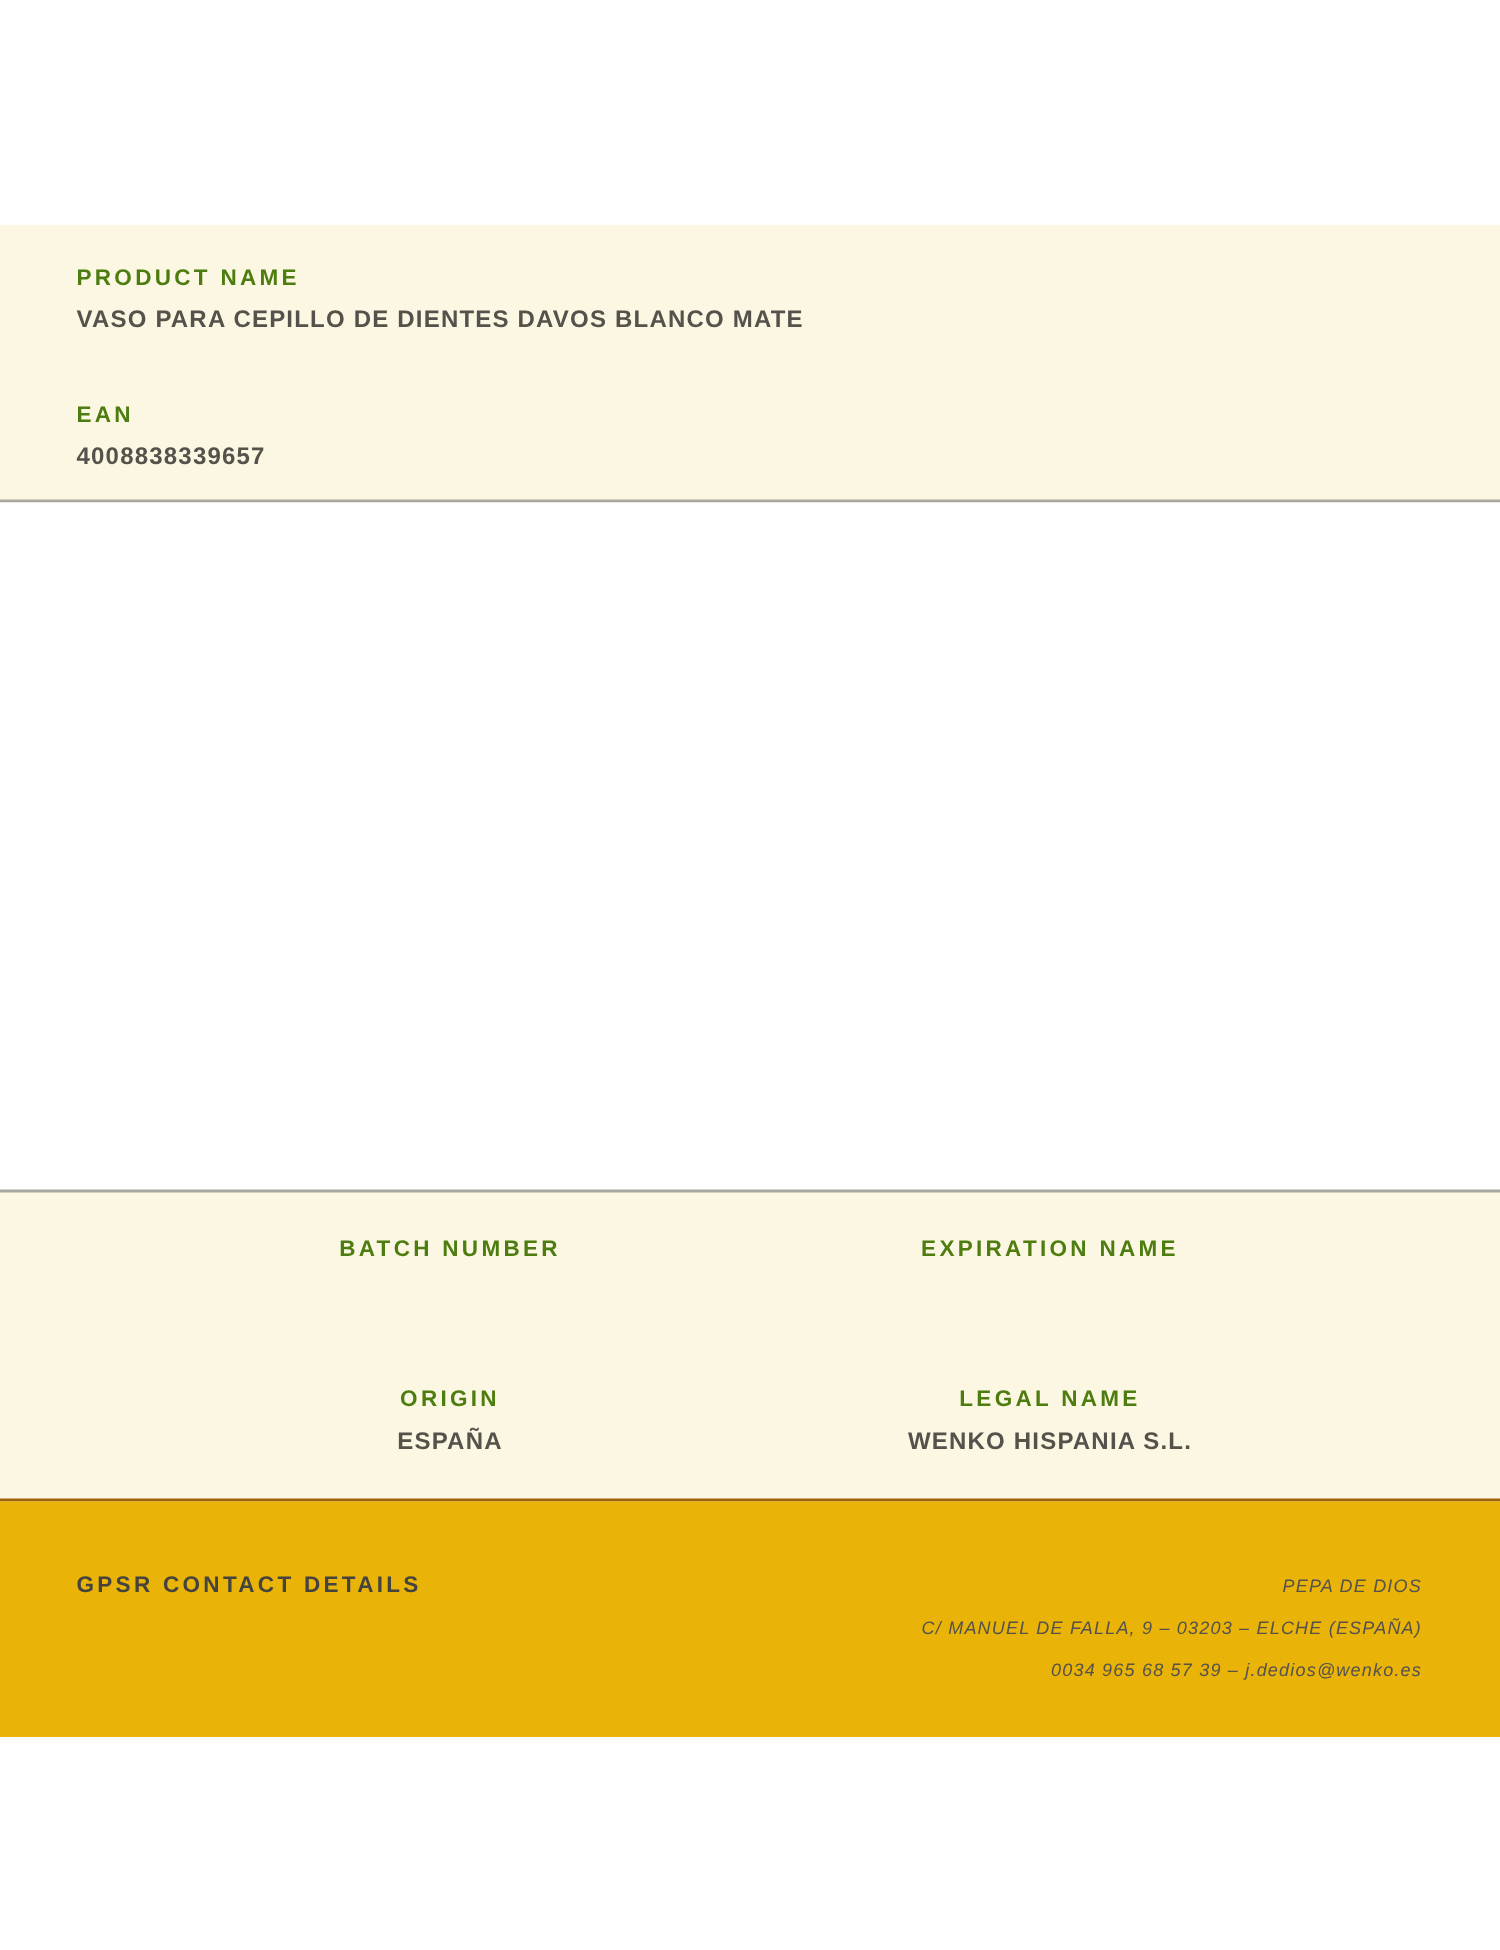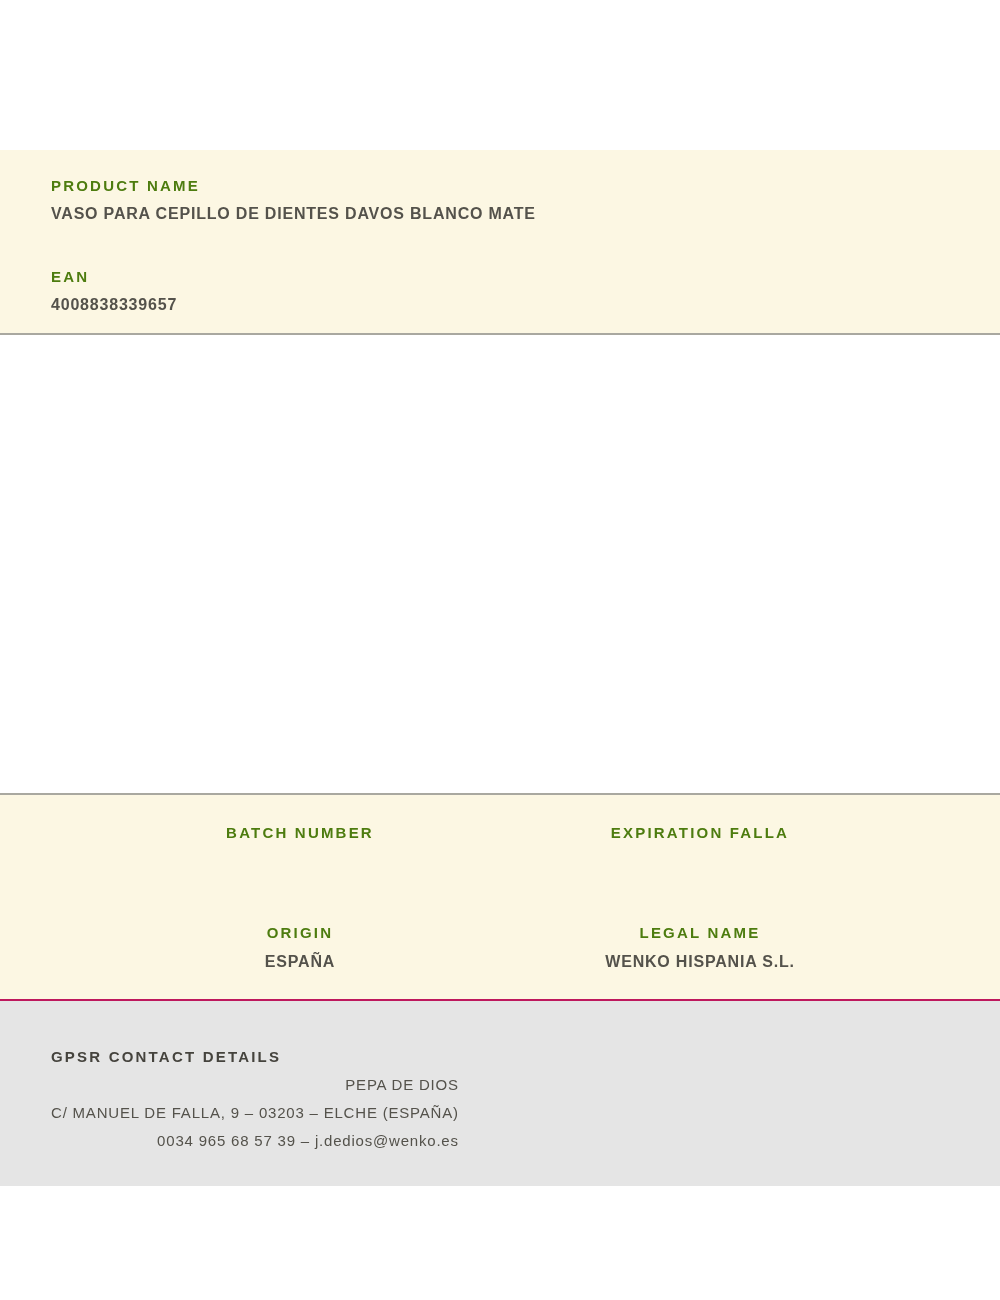--- a/index.html
+++ b/index.html
@@ -36,58 +36,58 @@
     }
     .product-section .ean-block { margin-top: 44px; }
 
     
     .white-gap { height: 458px; background: #ffffff; }
 
     
     .details-section {
       background: #fcf7e3;
       border-top: 2px solid #a9a8a0;
-      border-bottom: 2px solid #be185d;
+      border-bottom: 2px solid #a16207;
       padding: 29px 100px 27px 100px;
     }
     .details-row {
       display: grid;
       grid-template-columns: 1fr 1fr;
       text-align: center;
     }
     .details-row.second { margin-top: 72px; }
     .details-cell .field-value { margin-top: 10px; }
 
     
     .contact-section {
-      background: #e5e5e5;
+      background: #eab308;
       padding: 42px 52px 31px 51px;
       display: flex;
       justify-content: space-between;
       align-items: flex-start;
-      flex-direction: column;
     }
     .contact-label {
       font-size: 15px;
       font-weight: 700;
       letter-spacing: 2.2px;
       line-height: 28px;
       color: #45433d;
       white-space: nowrap;
     }
     .contact-lines {
       text-align: right;
       flex: 1;
     }
     .contact-line {
-      font-size: 15px;
+      font-size: 12px;
       font-weight: 400;
       letter-spacing: 0.8px;
       line-height: 28px;
       color: #54524b;
+      font-style: italic;
     }
   </style>
 </head>
 <body>
 
 <div class="spacer-top"></div>
 
 <section class="product-section">
   <div class="name-block">
     <div class="field-label">PRODUCT NAME</div>
@@ -101,21 +101,21 @@
 
 <div class="white-gap"></div>
 
 <section class="details-section">
   <div class="details-row first">
     <div class="details-cell">
       <div class="field-label">BATCH NUMBER</div>
       <div class="field-value"></div>
     </div>
     <div class="details-cell">
-      <div class="field-label">EXPIRATION FALLA</div>
+      <div class="field-label">EXPIRATION NAME</div>
       <div class="field-value"></div>
     </div>
   </div>
   <div class="details-row second">
     <div class="details-cell">
       <div class="field-label">ORIGIN</div>
       <div class="field-value">ESPAÑA</div>
     </div>
     <div class="details-cell">
       <div class="field-label">LEGAL NAME</div>

